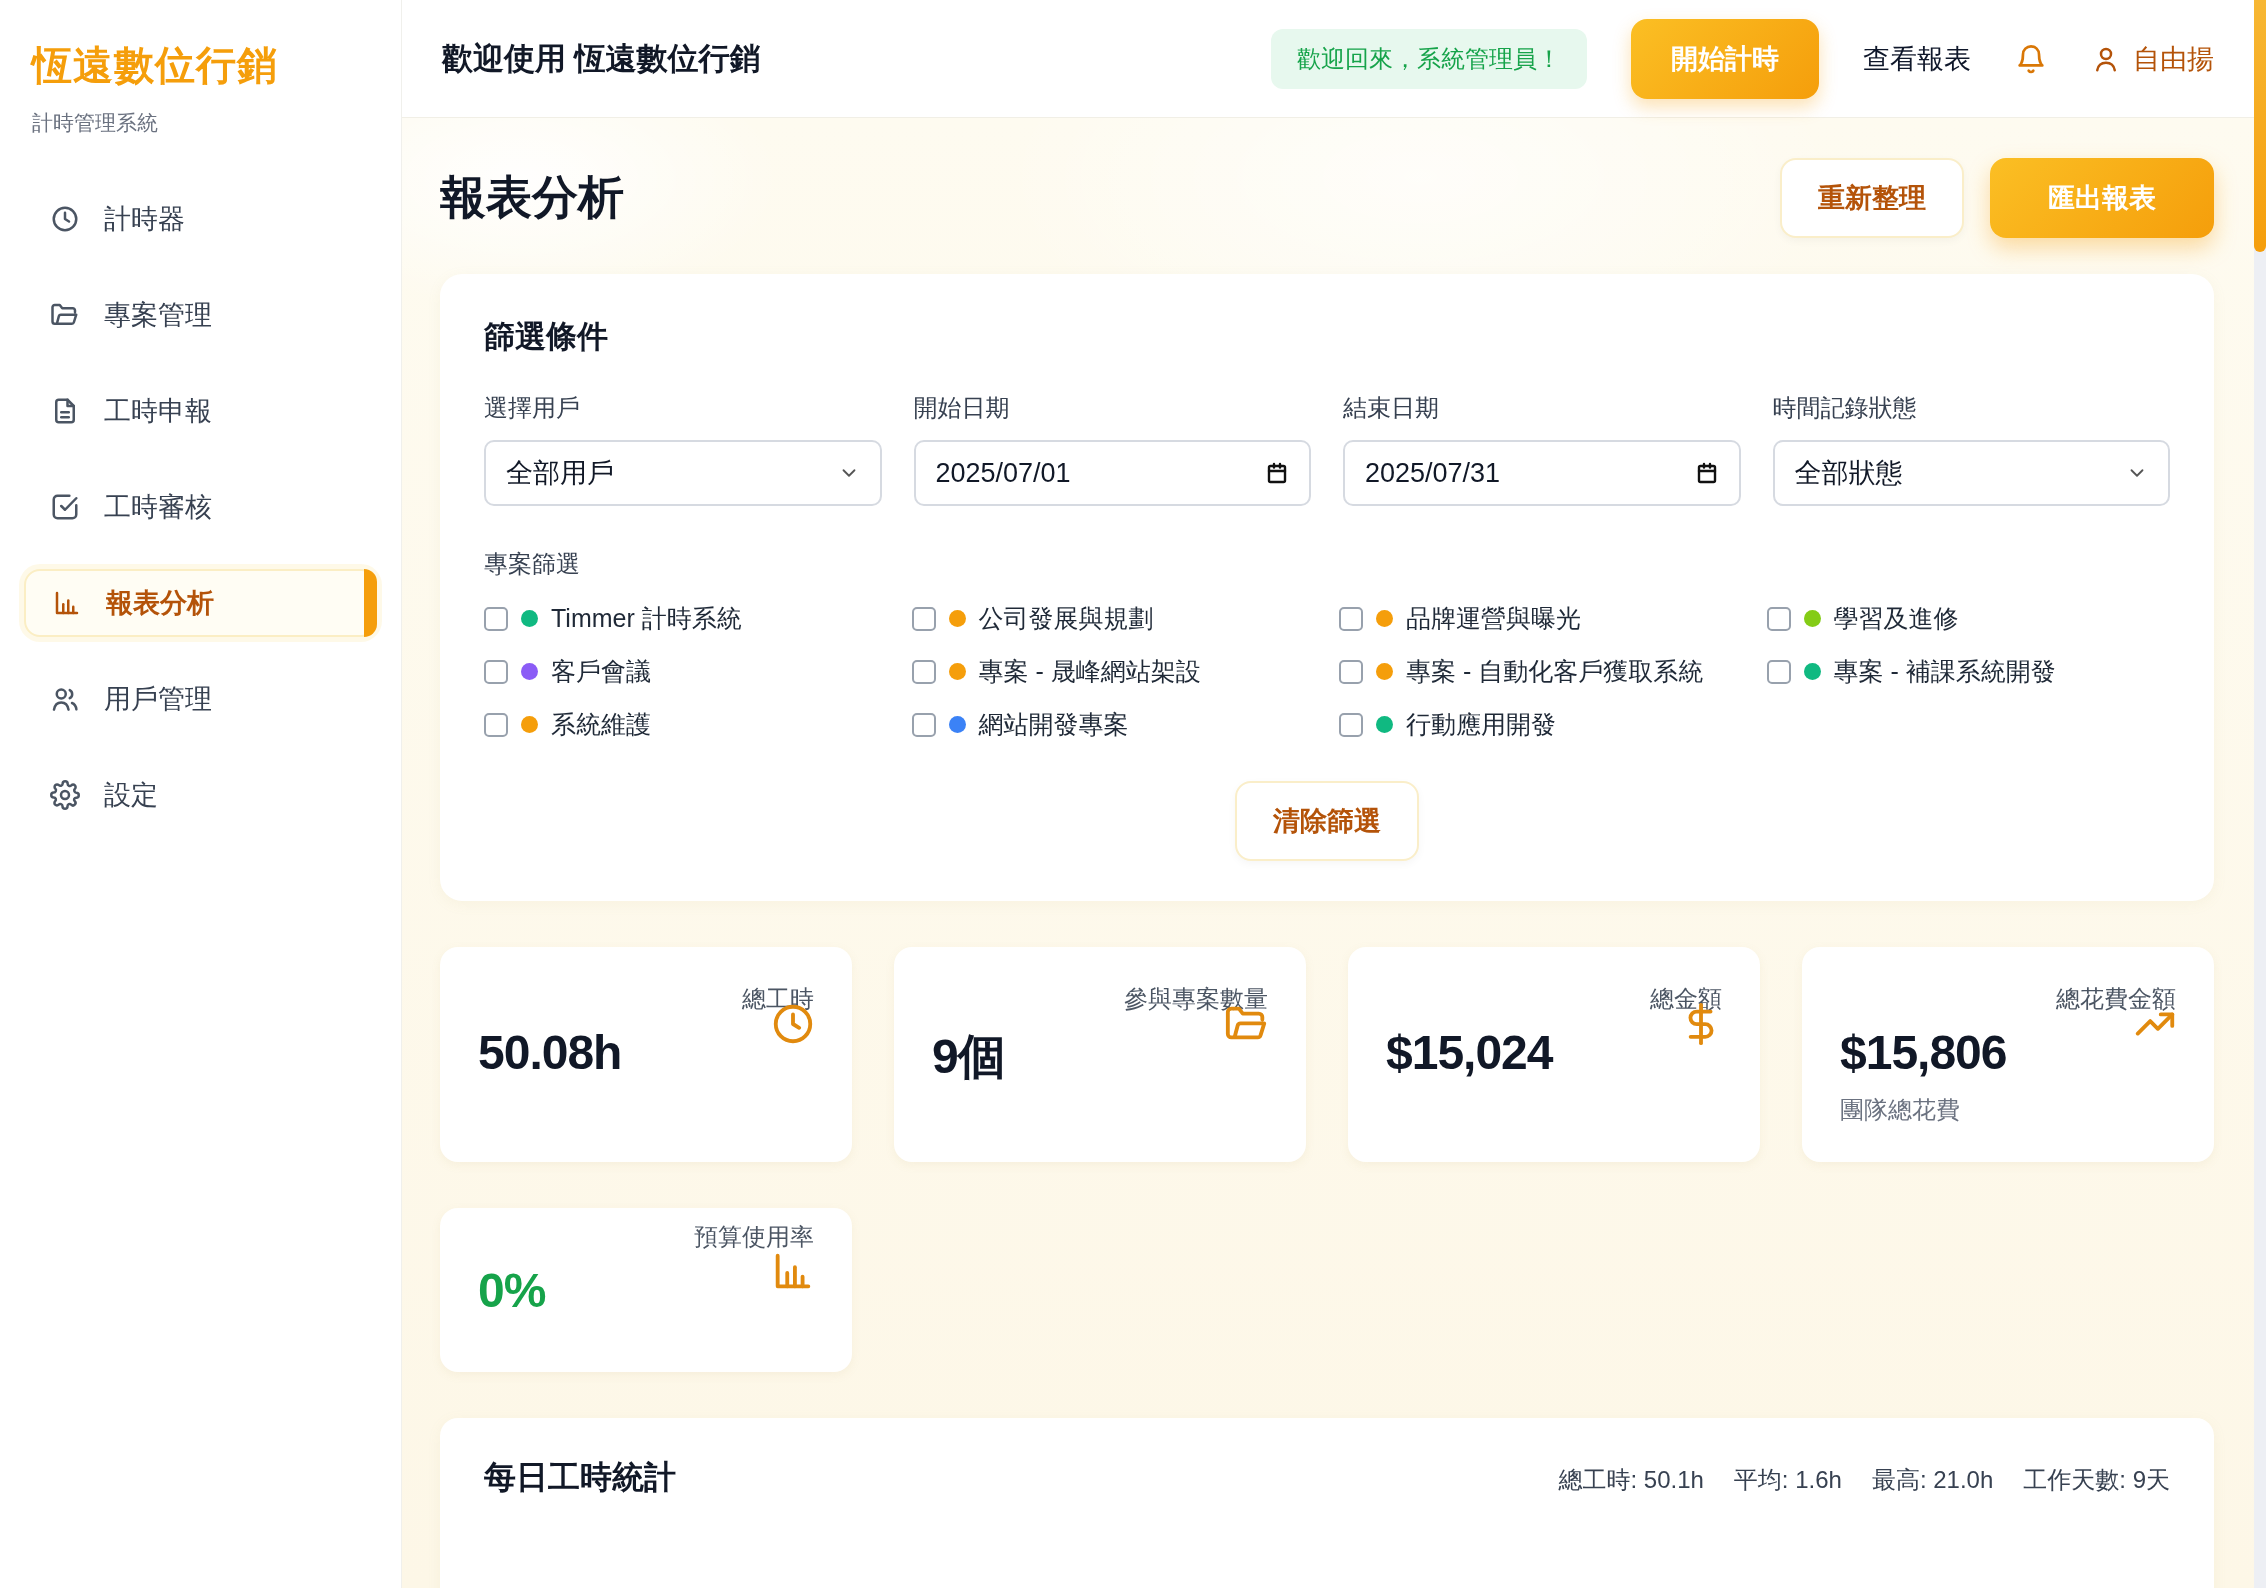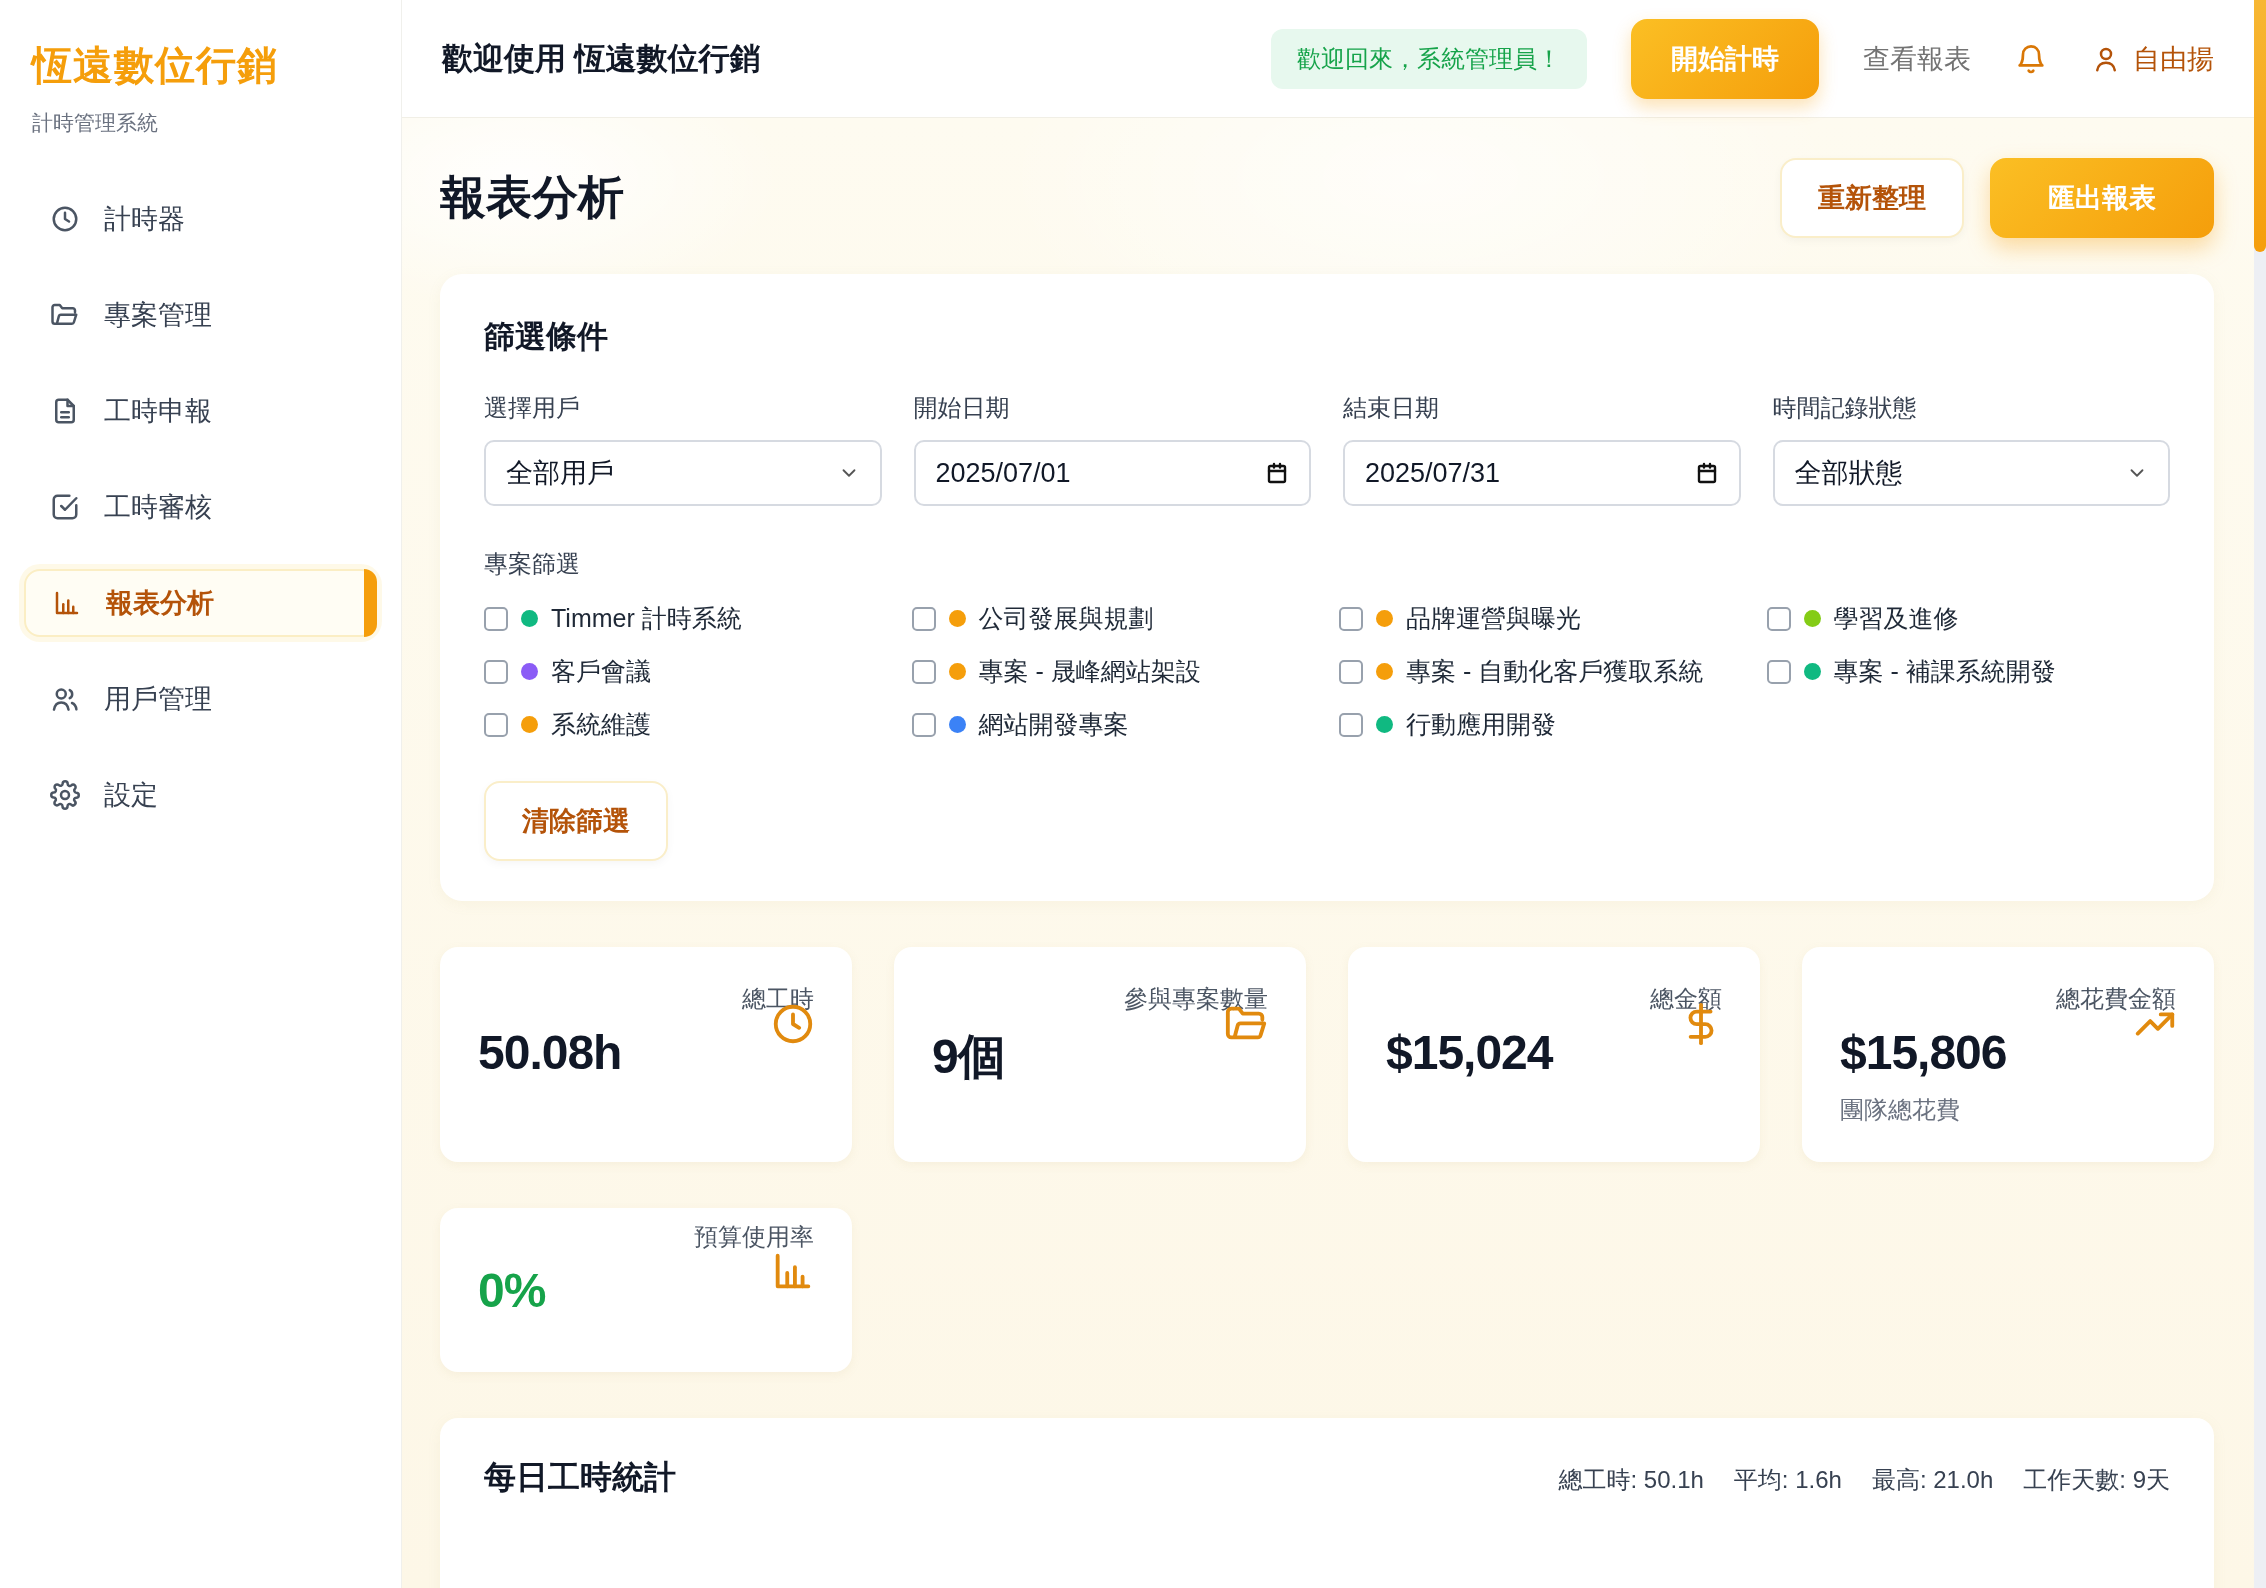--- a/index.html
+++ b/index.html
@@ -27,21 +27,21 @@
   
   .scrollbar { position:absolute; right:0; top:0; width:12px; height:100%; background:#edeff4; z-index:9; }
   .scroll-thumb { position:absolute; top:0; left:0; width:12px; height:252px; border-radius:0 0 7px 7px; background:linear-gradient(180deg,#f7b733,#f59e0b); }
 
   
   .header { position:absolute; left:402px; right:12px; top:0; height:118px; background:#fff; border-bottom:1px solid #f1efe6; display:flex; align-items:center; padding:0 40px; z-index:4; }
   .welcome-title { font-size:31px; font-weight:800; color:#111827; }
   .header-right { margin-left:auto; display:flex; align-items:center; gap:44px; }
   .welcome-badge { background:#e7f8ee; color:#16a34a; font-size:24px; padding:14px 26px; border-radius:12px; white-space:nowrap; }
   .btn-start { background:linear-gradient(135deg,#fbbf24,#f59e0b); color:#fff; font-size:27px; font-weight:700; border:none; padding:22px 40px; border-radius:16px; cursor:pointer; box-shadow:0 8px 18px rgba(245,158,11,.30); }
-  .link-reports { color:#737373; font-size:27px; font-weight:500; text-decoration:none; cursor:pointer; }
+  .link-reports { color:#0f172a; font-size:27px; font-weight:500; text-decoration:none; cursor:pointer; }
   .bell { color:#d97706; cursor:pointer; }
   .user-chip { display:flex; align-items:center; gap:12px; color:#b45309; font-size:27px; cursor:pointer; }
 
   
   .main { position:absolute; left:402px; right:12px; top:118px; bottom:0; overflow:hidden;
     background:
       radial-gradient(260px 130px at 120px 60px, rgba(255,255,255,.9), transparent),
       radial-gradient(420px 200px at 55% 4%, rgba(255,255,255,.65), transparent),
       linear-gradient(180deg,#fefbf0,#fdf7e7);
   }
@@ -59,21 +59,21 @@
   .field-label { font-size:24px; color:#374151; margin-bottom:16px; }
   .control { height:66px; border:2px solid #d6dae1; border-radius:10px; background:#fff; display:flex; align-items:center; justify-content:space-between; padding:0 20px; font-size:27px; color:#111827; cursor:pointer; }
   .control .chev { color:#555; }
   .quick-row { display:flex; gap:16px; margin-top:36px; }
   .btn-quick { background:#fff; border:2px solid #fbf0cd; border-radius:16px; color:#b45309; font-size:26px; font-weight:600; padding:20px 36px; cursor:pointer; box-shadow:0 2px 6px rgba(0,0,0,.04); }
   .proj-label { margin-top:42px; font-size:24px; color:#374151; }
   .chk-grid { display:grid; grid-template-columns:repeat(4,1fr); column-gap:24px; row-gap:20px; margin-top:22px; }
   .chk { display:flex; align-items:center; gap:13px; font-size:25px; color:#1f2937; white-space:nowrap; cursor:pointer; }
   .chk input { appearance:none; -webkit-appearance:none; width:24px; height:24px; border:2px solid #98a1ad; border-radius:5px; background:#fff; cursor:pointer; flex:none; }
   .dot { width:17px; height:17px; border-radius:50%; flex:none; }
-  .clear-row { display:flex; justify-content:flex-start; margin-top:40px; }
+  .clear-row { display:flex; justify-content:center; margin-top:40px; }
 
   
   .stats-grid { display:grid; grid-template-columns:repeat(4,1fr); gap:42px; margin:46px 40px 0 38px; }
   .stat-card { position:relative; background:#fff; border-radius:18px; padding:36px 38px; min-height:198px; box-shadow:0 3px 10px rgba(190,170,110,.10); }
   .stat-label { font-size:24px; color:#4b5563;text-align:right; }
   .stat-value { margin-top:10px; font-size:48px; font-weight:800; color:#111827; letter-spacing:-1px; }
   .stat-sub { margin-top:14px; font-size:24px; color:#6b7280; }
   .stat-icon { position:absolute; right:36px; top:54px; color:#e18a0e; }
   .stat-card.small { min-height:164px; padding:13px 38px; }
   .stat-card.small .stat-icon { top:40px; }

